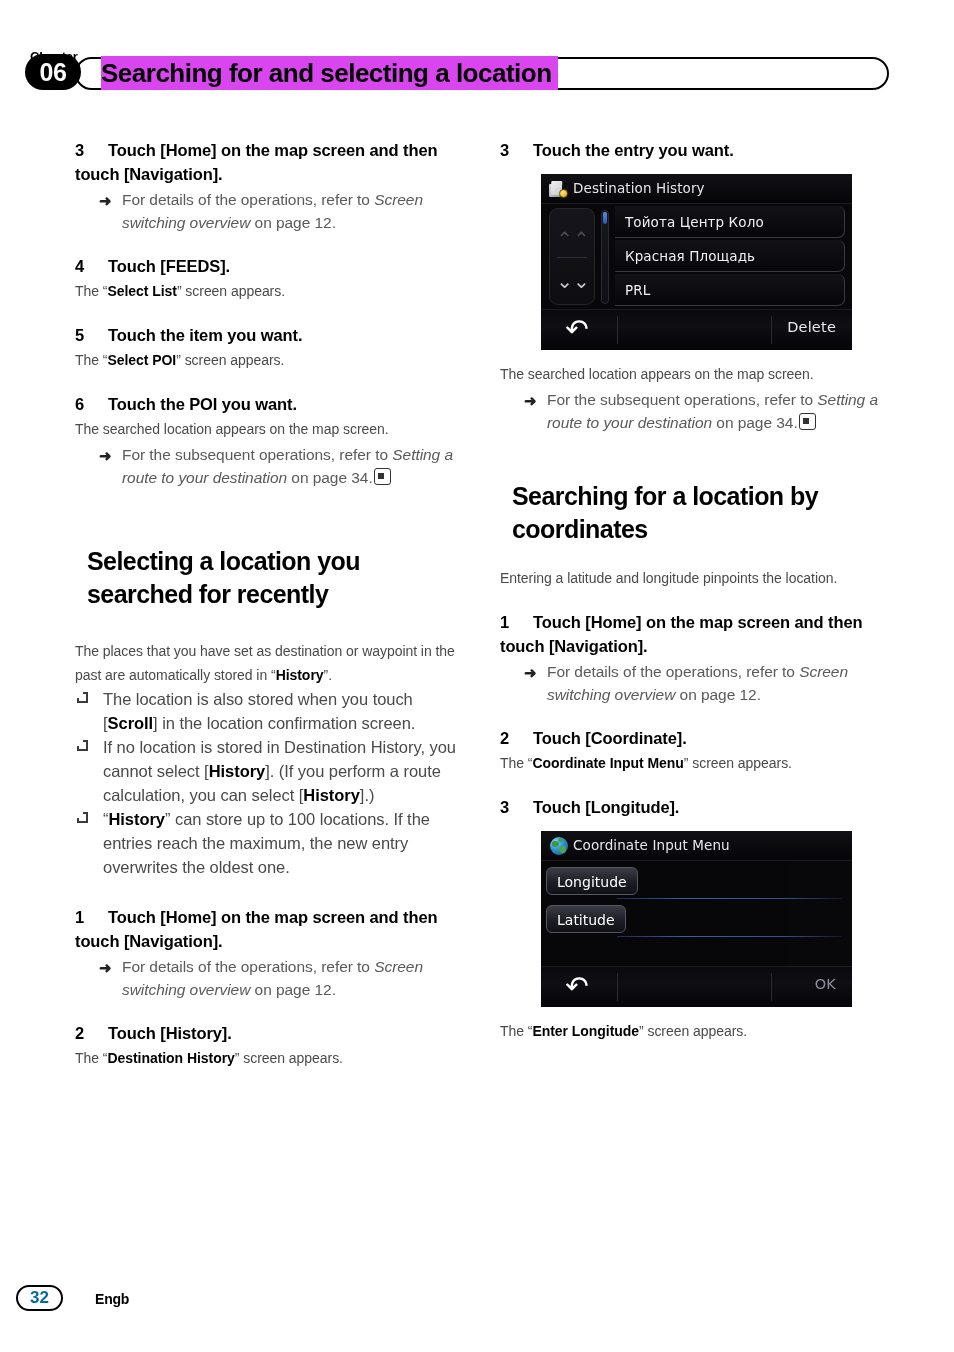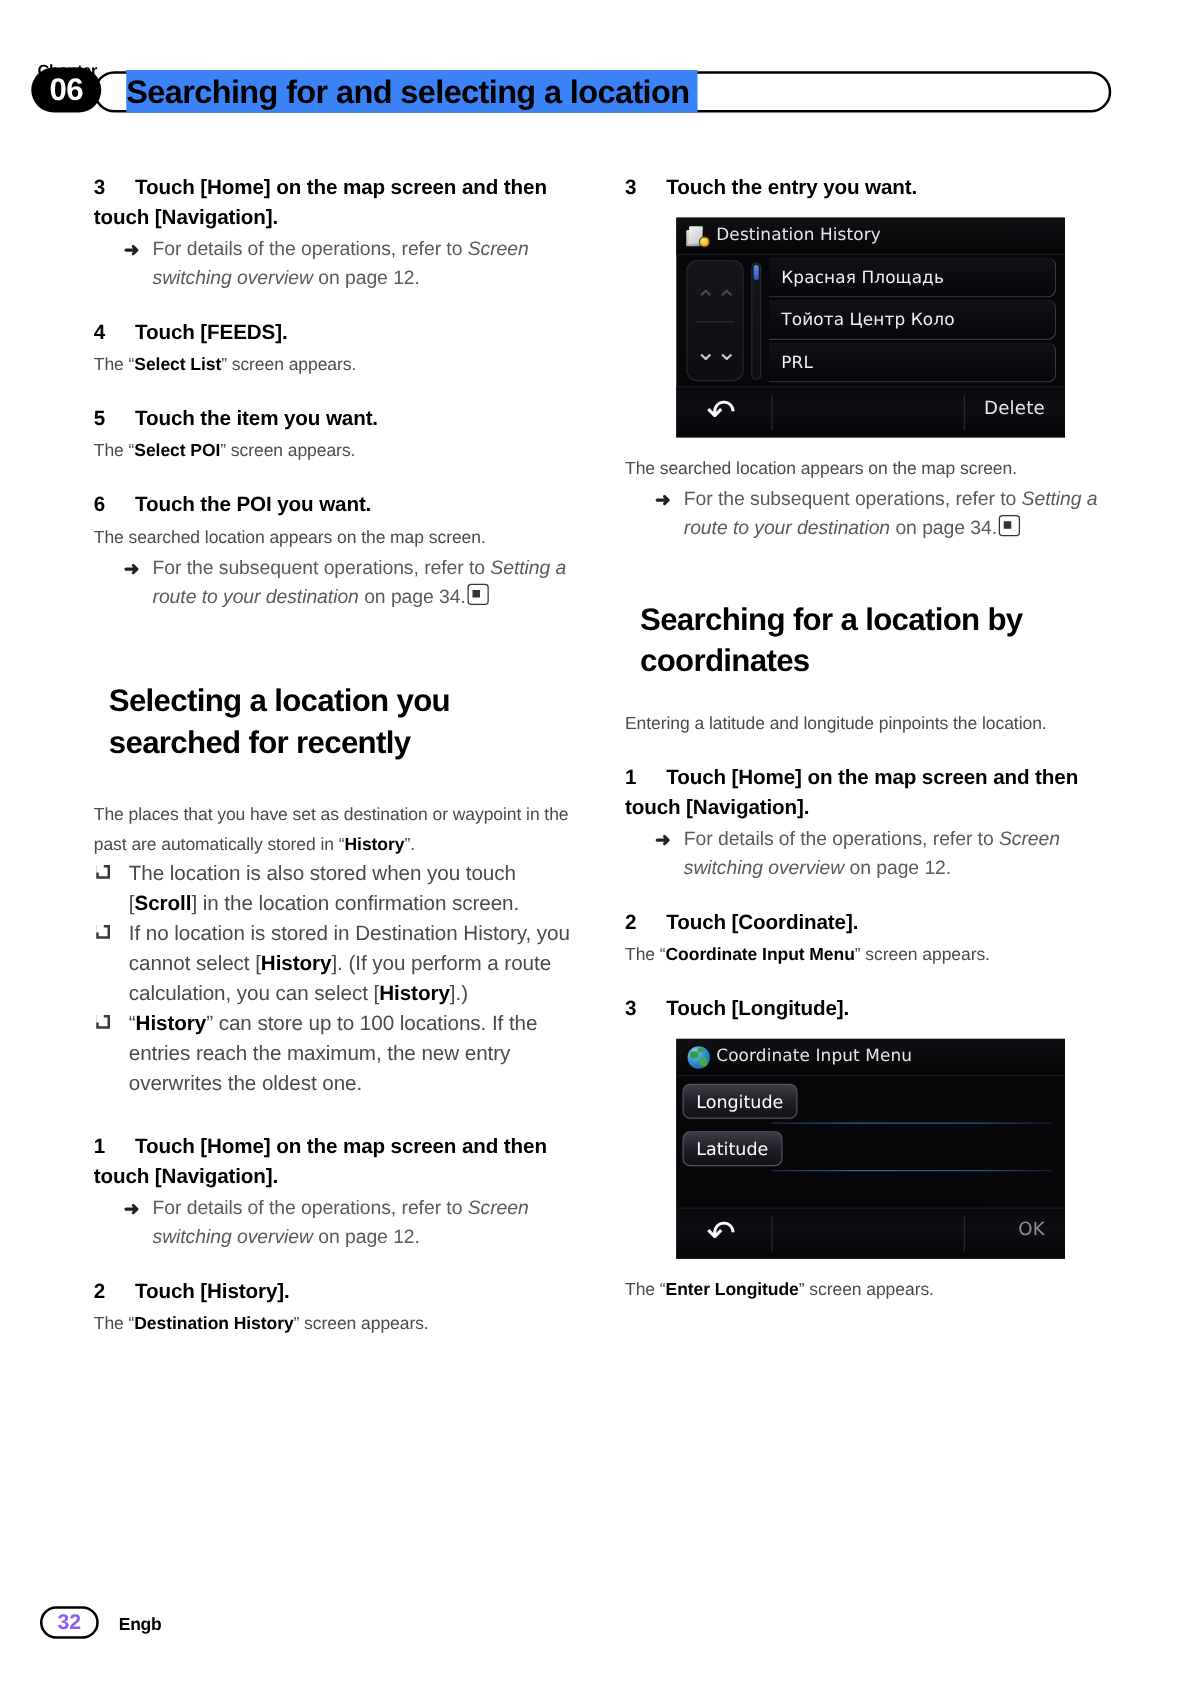--- a/index.html
+++ b/index.html
@@ -62,21 +62,21 @@
   }
   .header-title {
     position: absolute;
     left: 101px;
     top: 56px;
     font-size: 26px;
     font-weight: bold;
     letter-spacing: -0.5px;
     color: #000;
     line-height: 34px;
-    background: #3b82f6;
+    background: #d946ef;
     padding-right: 6px;
   }
 
   
   .col {
     position: absolute;
     top: 138px;
     width: 385px;
   }
   .col-left  { left: 75px; }
@@ -427,33 +427,33 @@
   
   .footer {
     position: absolute;
     left: 0;
     top: 1285px;
     width: 954px;
     height: 50px;
   }
   .page-num {
     position: absolute;
-    left: 32px;
+    left: 16px;
     top: 0px;
     width: 47px;
     height: 26px;
     border: 2.2px solid #000;
     border-radius: 13px;
     font-size: 17px;
     font-weight: bold;
     display: flex;
     align-items: center;
     justify-content: center;
     box-sizing: border-box;
-    color: #8b5cf6;
+    color: #0369a1;
   }
   .footer-lang {
     position: absolute;
     left: 95px;
     top: 6px;
     font-size: 14px;
     font-weight: bold;
     color: #000;
     letter-spacing: -0.2px;
   }
@@ -558,22 +558,22 @@
     <div class="dev-listwrap">
       <div class="nav-arrows">
         <div class="chev chev-up">⌃⌃</div>
         <div class="divider"></div>
         <div class="chev chev-down">⌄⌄</div>
       </div>
       <div class="scroll-track">
         <div class="scroll-thumb"></div>
       </div>
       <div class="dev-list">
+        <div class="dev-list-item">Тойота Центр Коло</div>
         <div class="dev-list-item">Красная Площадь</div>
-        <div class="dev-list-item">Тойота Центр Коло</div>
         <div class="dev-list-item">PRL</div>
       </div>
     </div>
 
     <div class="dev-bottombar">
       <div class="back-arrow">↶</div>
       <div class="bar-sep bar-sep-1"></div>
       <div class="bar-sep bar-sep-2"></div>
       <div class="bar-action">Delete</div>
     </div>

